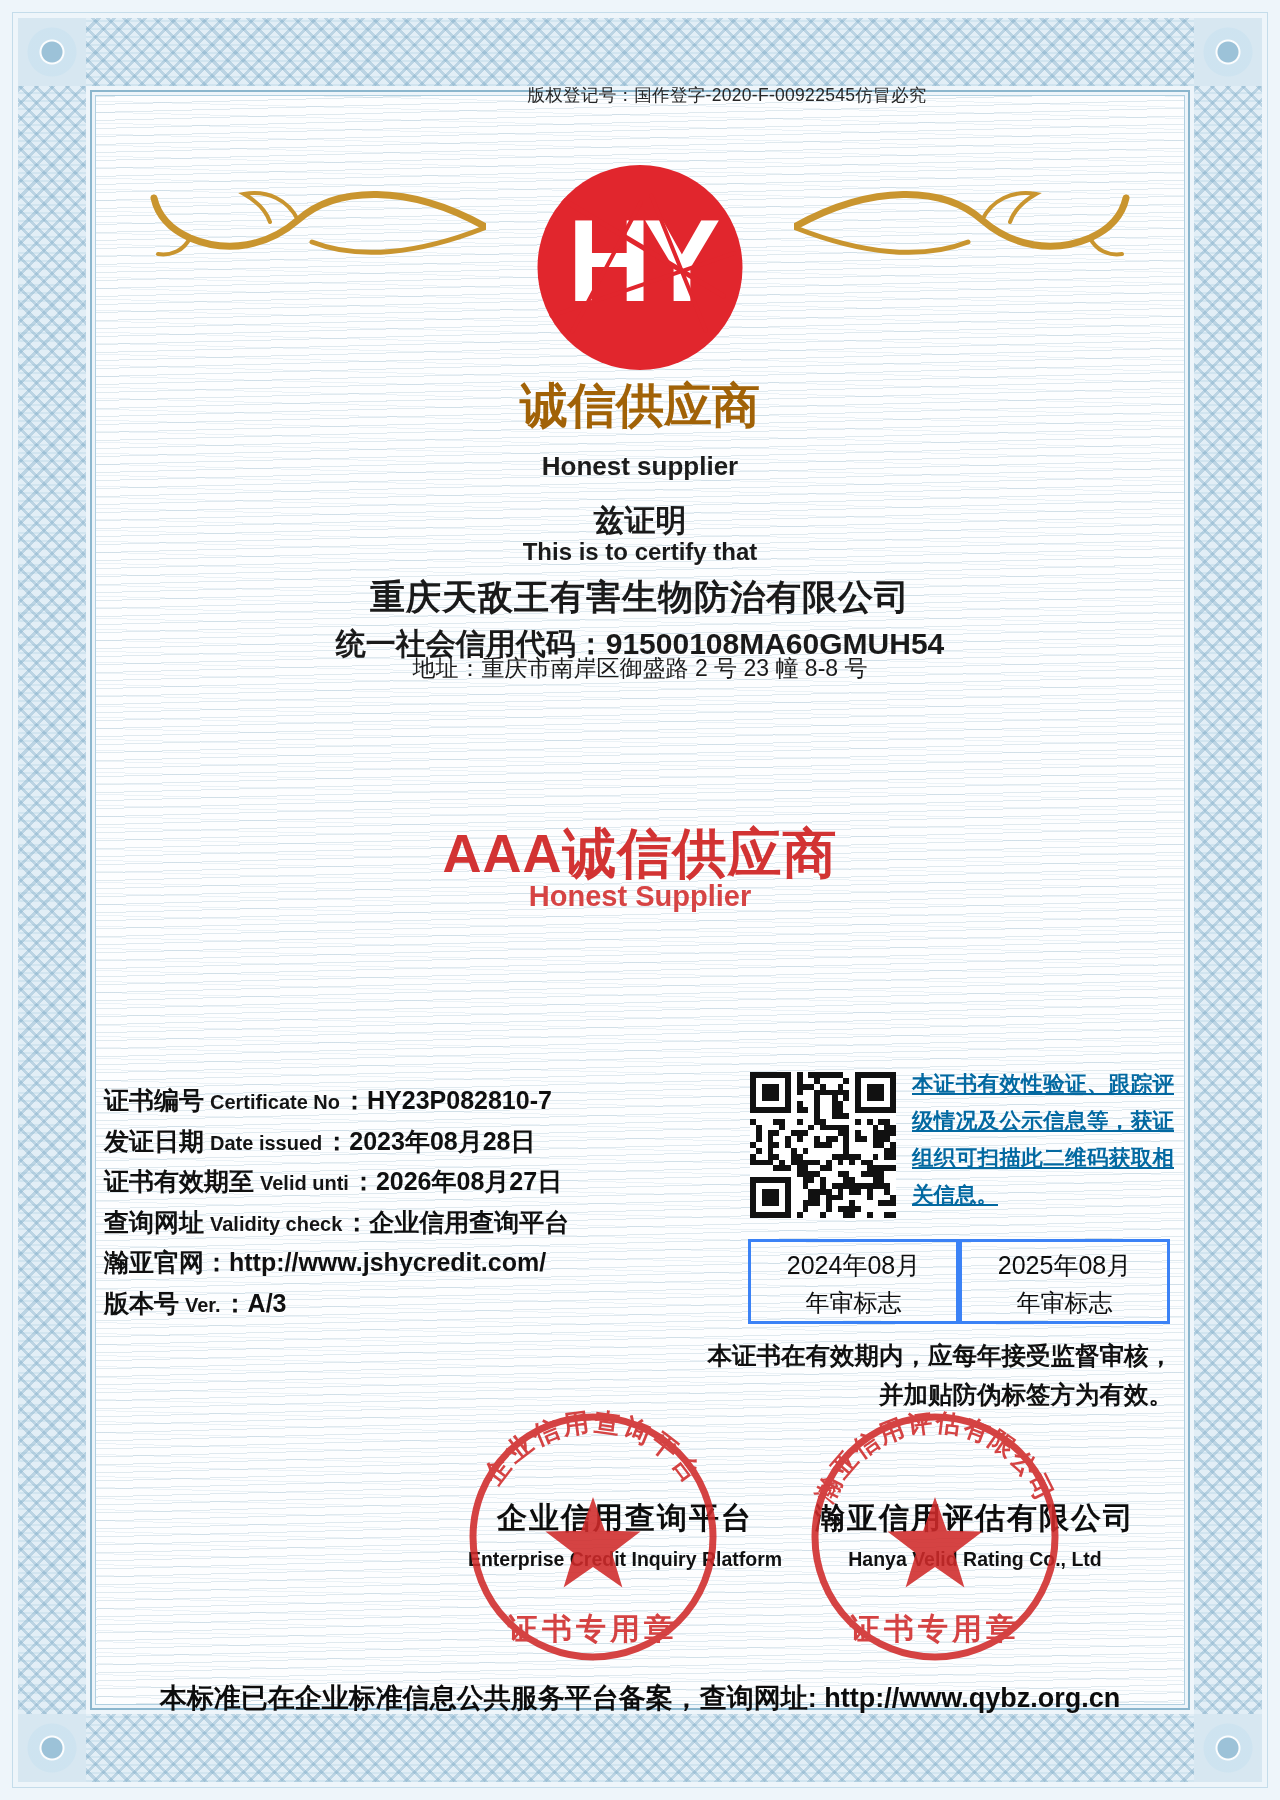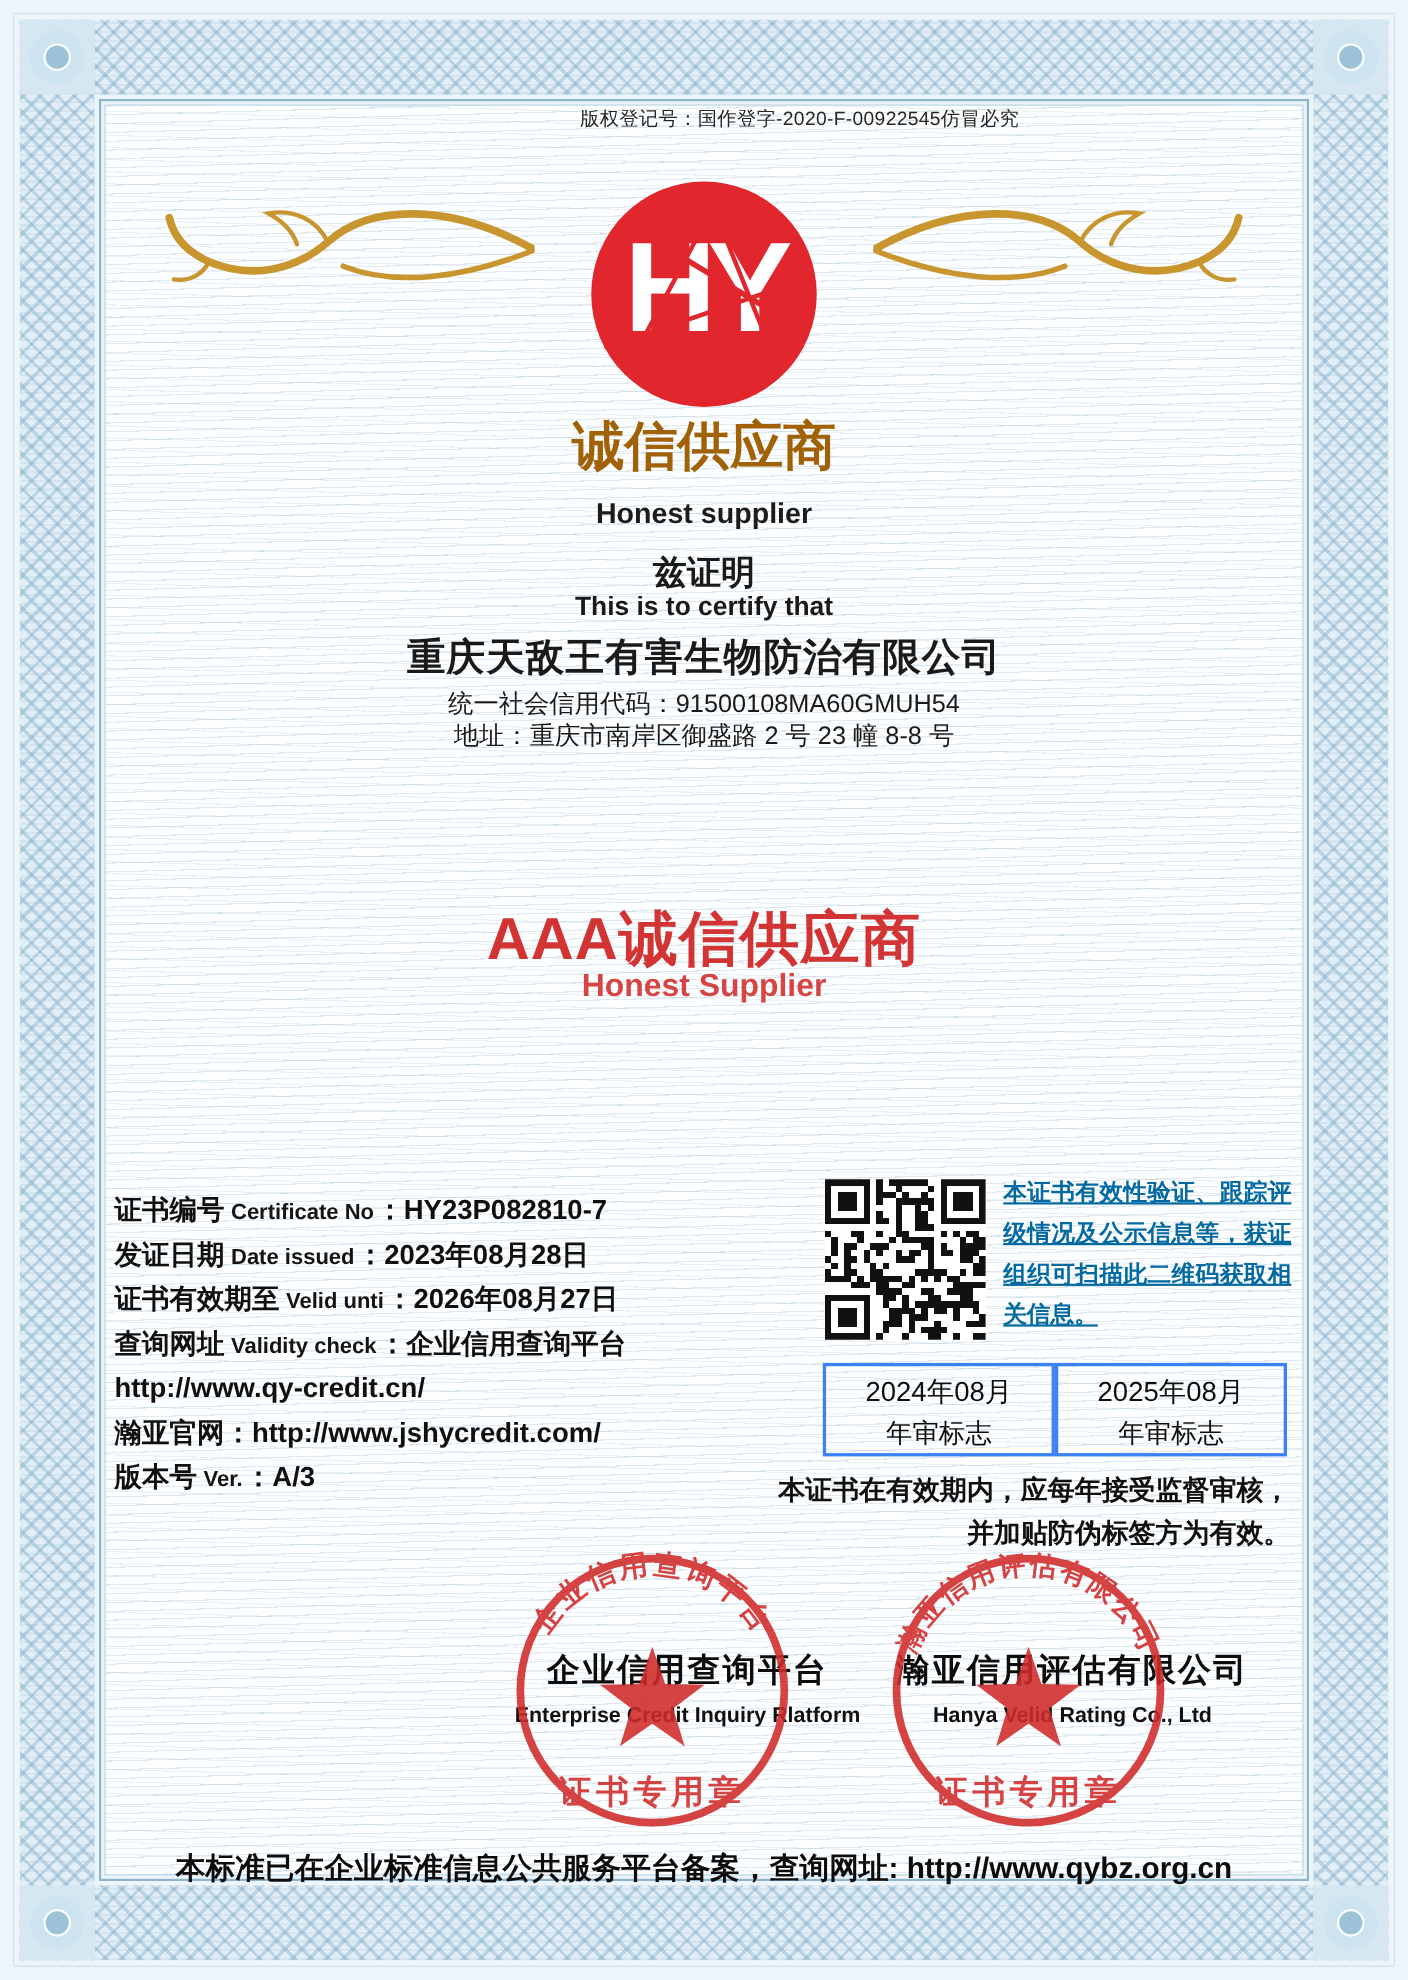--- a/index.html
+++ b/index.html
@@ -25,33 +25,33 @@
       radial-gradient(circle at 50% 50%, rgba(255,255,255,.9) 12px, rgba(205,227,240,.9) 13px 24px, rgba(205,227,240,0) 25px),
       #d7e7f1;}
   .frame-b{position:absolute;inset:90px;border:2px solid #8bb6cd;}
   .frame-c{position:absolute;inset:95px;border:1px solid #b0d0e1;
      background:
        repeating-linear-gradient(178.5deg, rgba(104,150,174,.20) 0 1px, rgba(104,150,174,0) 1px 8px),
        repeating-linear-gradient(181.5deg, rgba(140,178,200,.16) 0 1px, rgba(140,178,200,0) 1px 11px),
        #fdfeff;}
 
   
-  .copyright{top:96px;left:727px;transform:translateX(-50%);font-size:17.5px;font-weight:500;color:#252525;letter-spacing:.3px;}
+  .copyright{top:83px;left:727px;transform:translateX(-50%);font-size:17.5px;font-weight:500;color:#252525;letter-spacing:.3px;}
   .flourish{top:176px;width:336px;height:96px;}
   .logo{top:165px;width:205px;height:205px;border-radius:50%;background:#e1262d;overflow:hidden;}
   .logo-hy{position:absolute;left:0;right:0;top:38px;text-align:center;
            font-size:116px;font-weight:900;letter-spacing:-8px;color:#fff;line-height:1;}
   .crack{position:absolute;background:#e1262d;border-radius:2px;}
 
   .title-zh{top:374px;font-size:48px;font-weight:700;color:#a16207;}
   .title-en{top:451px;font-size:26px;font-weight:600;color:#1c1c1c;}
   .certify-zh{top:500px;font-size:31px;font-weight:600;}
   .certify-en{top:538px;font-size:24px;font-weight:600;}
   .company{top:574px;font-size:35px;font-weight:800;letter-spacing:1px;}
-  .credit-line{top:624px;font-size:23px;font-weight:400;}
+  .credit-line{top:624px;font-size:30px;font-weight:700;}
   .addr-line{top:653px;font-size:23px;font-weight:400;}
 
   .rating-zh{top:818px;font-size:54px;font-weight:800;color:#d23333;letter-spacing:1px;}
   .rating-en{top:880px;font-size:29px;font-weight:600;color:#d64444;}
 
   
   .info{left:104px;top:1082px;width:590px;}
   .info-row{line-height:37.5px;white-space:nowrap;}
   .lbl-zh{font-size:25px;font-weight:700;color:#101010;}
   .lbl-en{font-size:20px;font-weight:600;color:#141414;margin:0 2px 0 6px;}
@@ -135,23 +135,20 @@
     <span class="lbl-zh">证书编号</span><span class="lbl-en">Certificate No</span><span class="val">：</span><span class="val">HY23P082810-7</span>
   </div>
   <div class="info-row">
     <span class="lbl-zh">发证日期</span><span class="lbl-en">Date issued</span><span class="val">：</span><span class="val">2023年08月28日</span>
   </div>
   <div class="info-row">
     <span class="lbl-zh">证书有效期至</span><span class="lbl-en">Velid unti</span><span class="val">：</span><span class="val">2026年08月27日</span>
   </div>
   <div class="info-row">
     <span class="lbl-zh">查询网址</span><span class="lbl-en">Validity check</span><span class="val">：</span><span class="val">企业信用查询平台</span>
-  </div>
-  <div class="info-row">
-    <span class="val">http://www.qy-credit.cn/</span>
   </div>
   <div class="info-row">
     <span class="lbl-zh">瀚亚官网</span><span class="val">：</span><span class="val">http://www.jshycredit.com/</span>
   </div>
   <div class="info-row">
     <span class="lbl-zh">版本号</span><span class="lbl-en">Ver.</span><span class="val">：</span><span class="val">A/3</span>
   </div>
 </div>
 
 <div class="abs qr">

